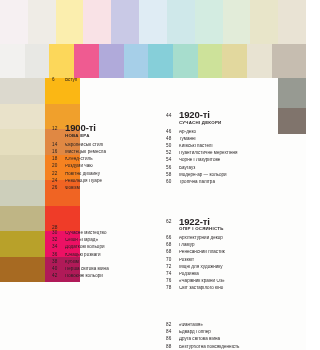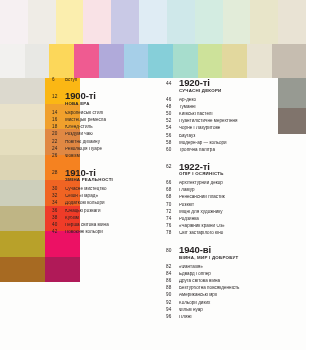--- a/index.html
+++ b/index.html
@@ -34,21 +34,21 @@
 
   
   #contents{
     position:absolute;
     left:0;top:0;width:306px;height:350px;
   }
   .col{position:absolute;top:78px;}
   #col-left{left:52px;width:85px;}
   #col-right{left:166px;width:115px;}
 
-  .grp{margin-bottom:9px;}
+  .grp{margin-bottom:9px;margin-top:32px;}
   .row{
     display:flex;
     align-items:baseline;
     line-height:1.0;
     margin-bottom:2.6px;
   }
   .pg{
     flex:0 0 13px;
     font-size:4.6px;
     color:#231f20;
@@ -192,24 +192,20 @@
             <span class="txt">Революція Пуаре</span>
           </div>
           <div class="row">
             <span class="pg">26</span>
             <span class="txt">Фовізм</span>
           </div>
         </div>
         <div class="grp">
           <div class="head-row">
             <span class="head-pg">28</span>
-            <div class="head-wrap">
-              <div class="head-title">1910-ті</div>
-              <div class="head-sub">ЗМІНА РЕАЛЬНОСТІ</div>
-            </div>
           </div>
           <div class="row">
             <span class="pg">30</span>
             <span class="txt">Сучасне мистецтво</span>
           </div>
           <div class="row">
             <span class="pg">32</span>
             <span class="txt">Сезон «Парад»</span>
           </div>
           <div class="row">
@@ -311,27 +307,20 @@
           <div class="row">
             <span class="pg">76</span>
             <span class="txt">«Чарівник країни Оз»</span>
           </div>
           <div class="row">
             <span class="pg">78</span>
             <span class="txt">Світ застарілого кіно</span>
           </div>
         </div>
         <div class="grp">
-          <div class="head-row">
-            <span class="head-pg">80</span>
-            <div class="head-wrap">
-              <div class="head-title">1940-ві</div>
-              <div class="head-sub">ВІЙНА, МИР І ДОБРОБУТ</div>
-            </div>
-          </div>
           <div class="row">
             <span class="pg">82</span>
             <span class="txt">«Фантазія»</span>
           </div>
           <div class="row">
             <span class="pg">84</span>
             <span class="txt">Едвард Гоппер</span>
           </div>
           <div class="row">
             <span class="pg">86</span>

